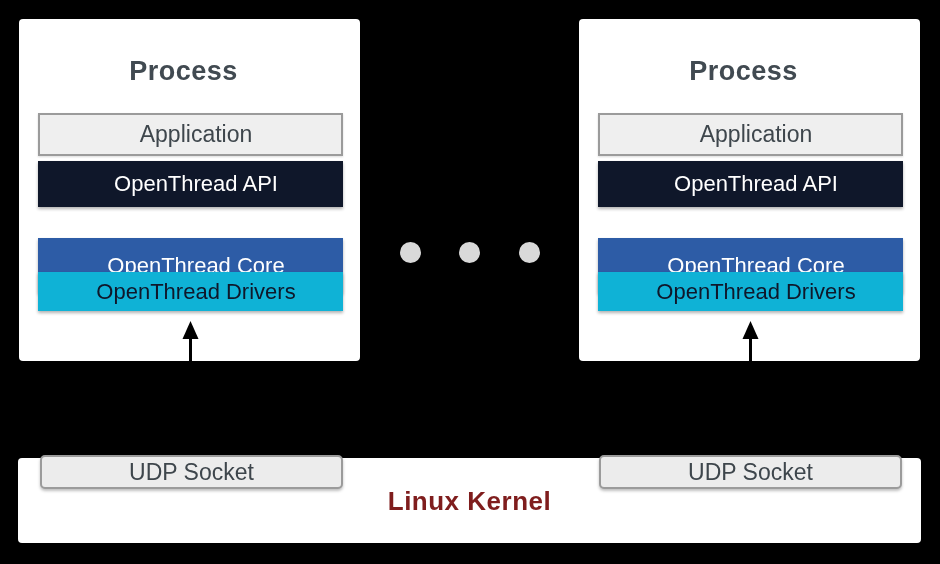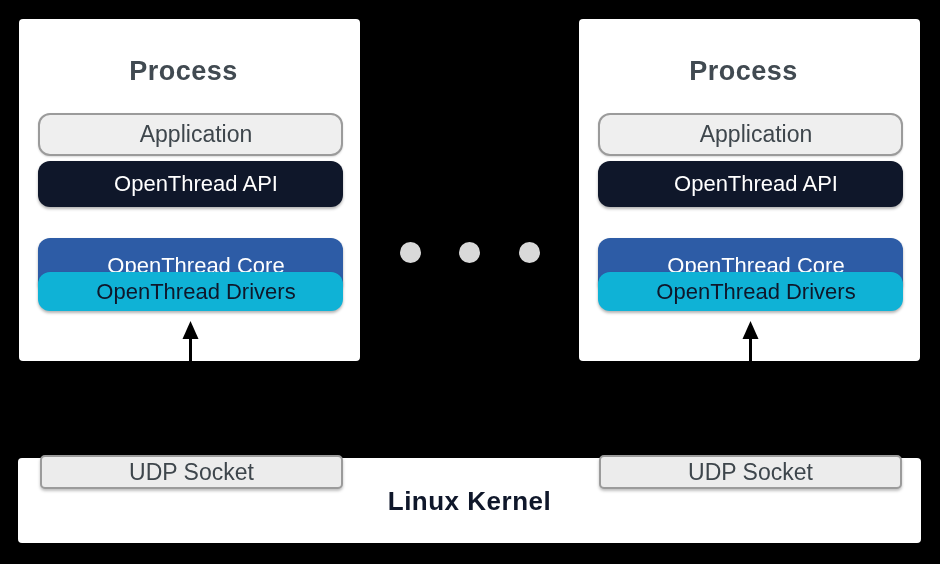--- a/index.html
+++ b/index.html
@@ -27,21 +27,21 @@
     text-align: center;
     font-size: 27px;
     font-weight: bold;
     color: #414a51;
     letter-spacing: 0.5px;
   }
   .layer {
     position: absolute;
     left: 19px;
     width: 305px;
-    border-radius: 12px;
+    border-radius: 0;
     display: flex;
     align-items: center;
     justify-content: center;
     box-sizing: border-box;
     font-size: 22px;
     box-shadow: 0 2px 3px rgba(0,0,0,0.30);
     padding-left: 11px;
   }
   .layer-app {
     top: 94px;  height: 43px;
@@ -101,21 +101,21 @@
   .socket-left  { left: 22px; }
   .socket-right { left: 581px; }
   .kernel-label {
     position: absolute;
     left: 0; right: 0;
     top: 50%;
     transform: translateY(-50%);
     text-align: center;
     font-size: 26px;
     font-weight: bold;
-    color: #0f172a;
+    color: #7f1d1d;
     letter-spacing: 0.5px;
   }
 </style>
 </head>
 <body>
 
 <div class="stage">
 
   <div class="process-box process-left">
     <div class="process-title">Process</div>

